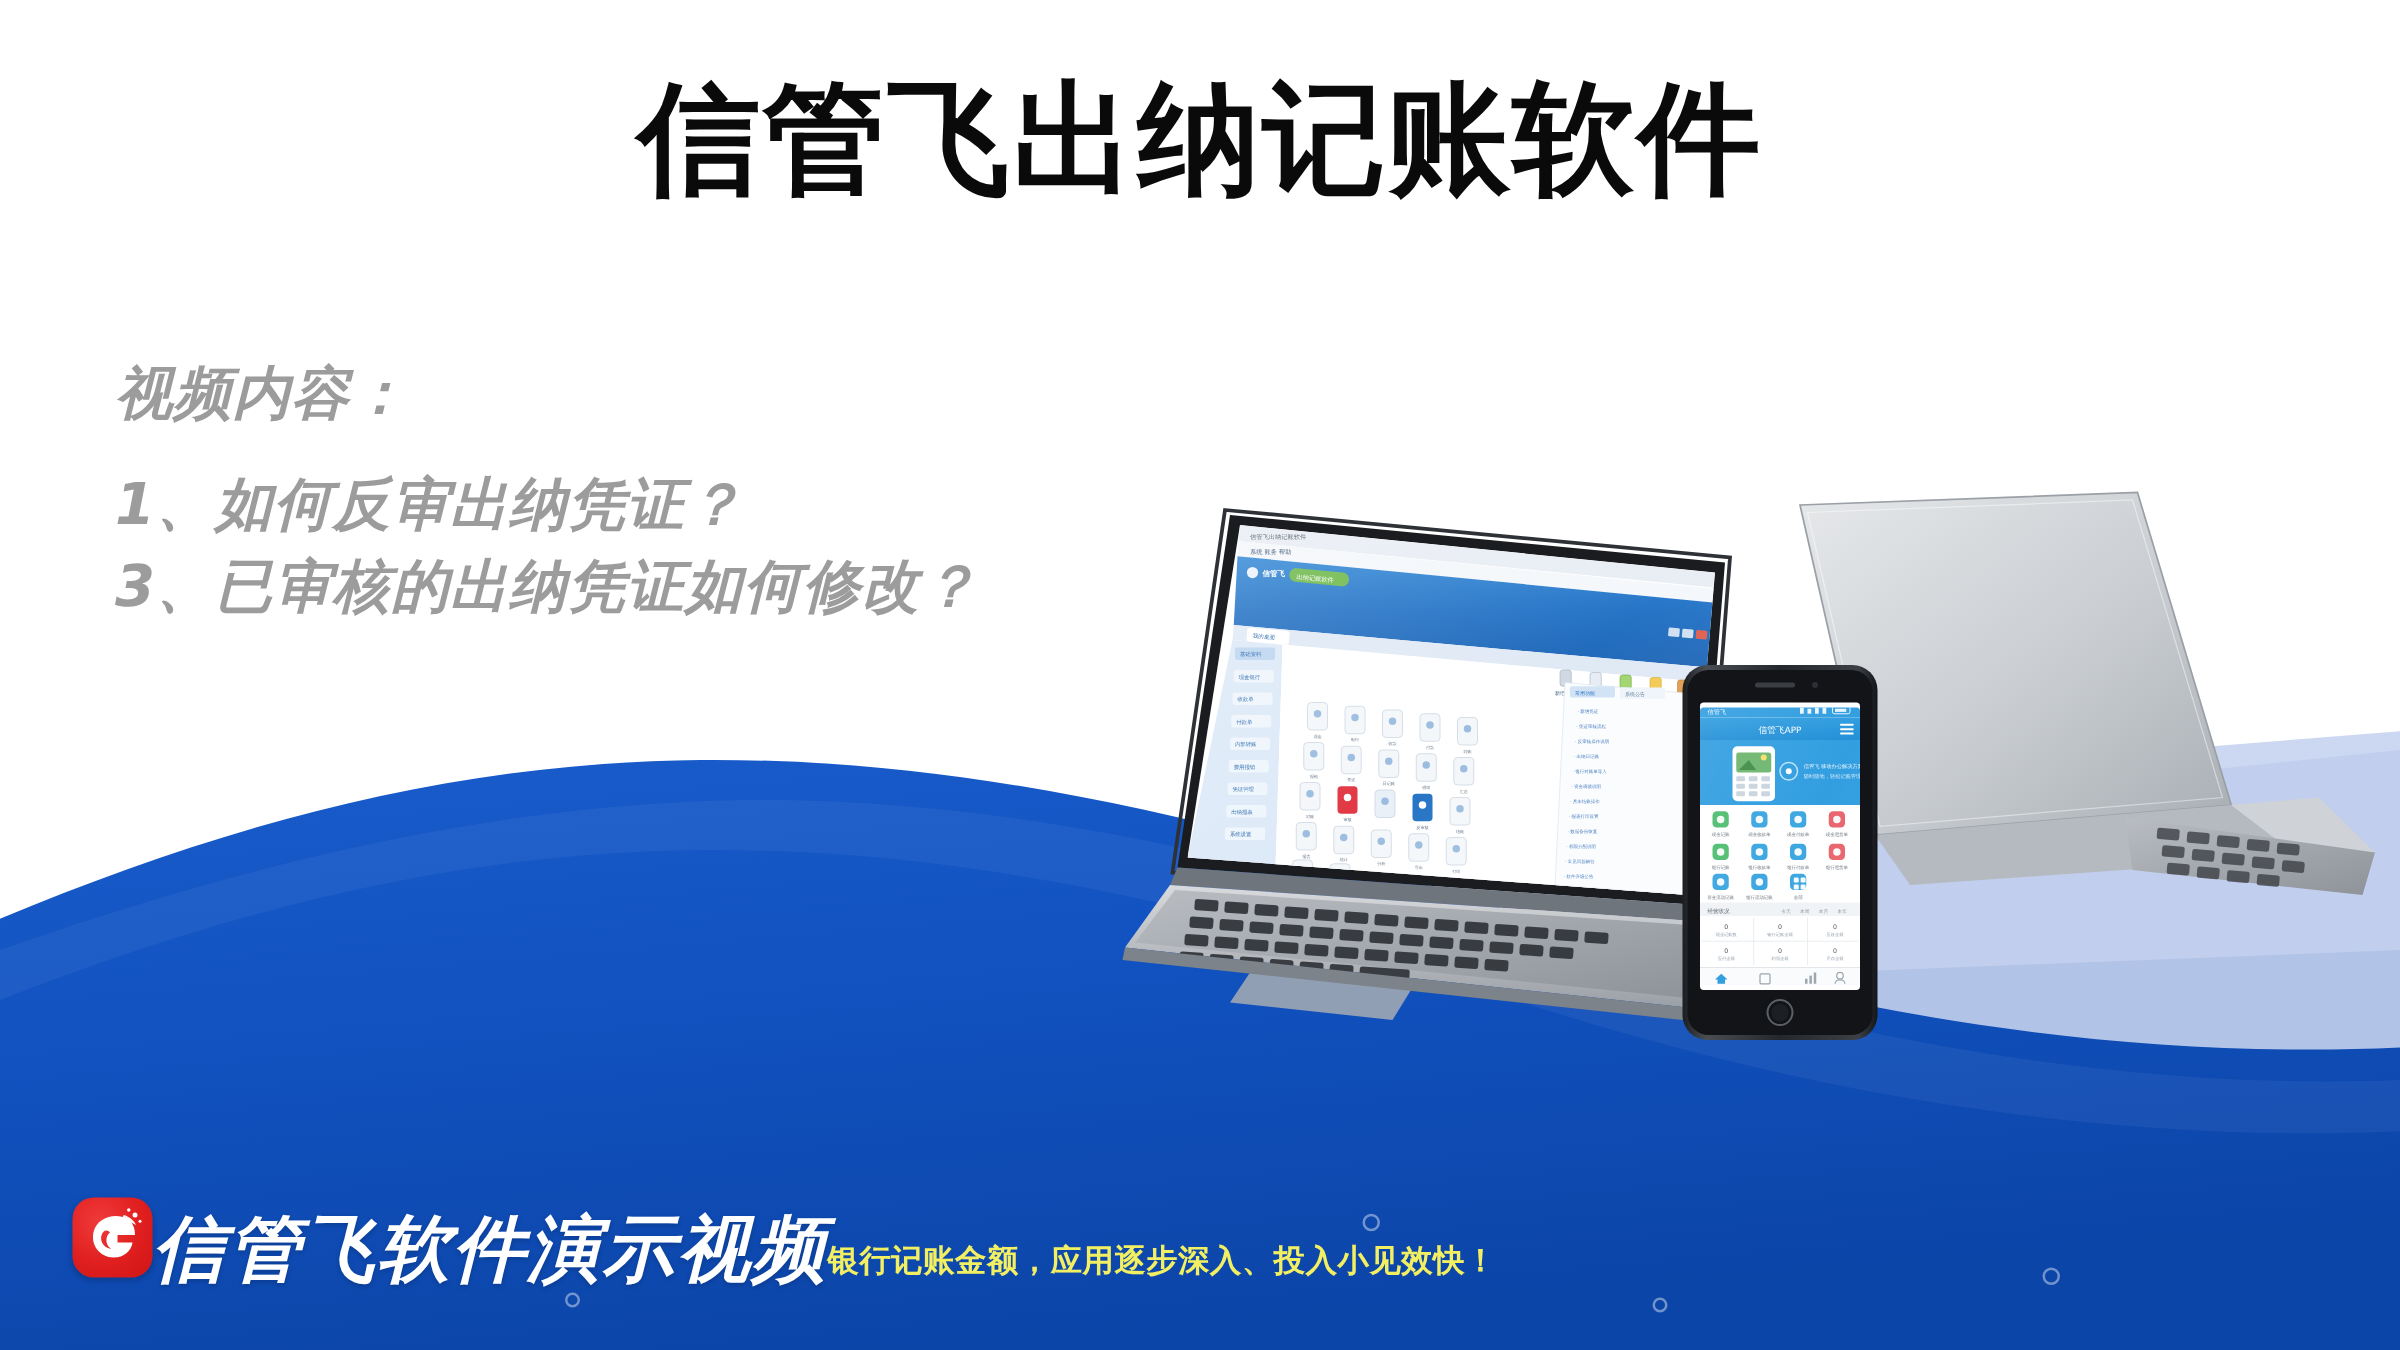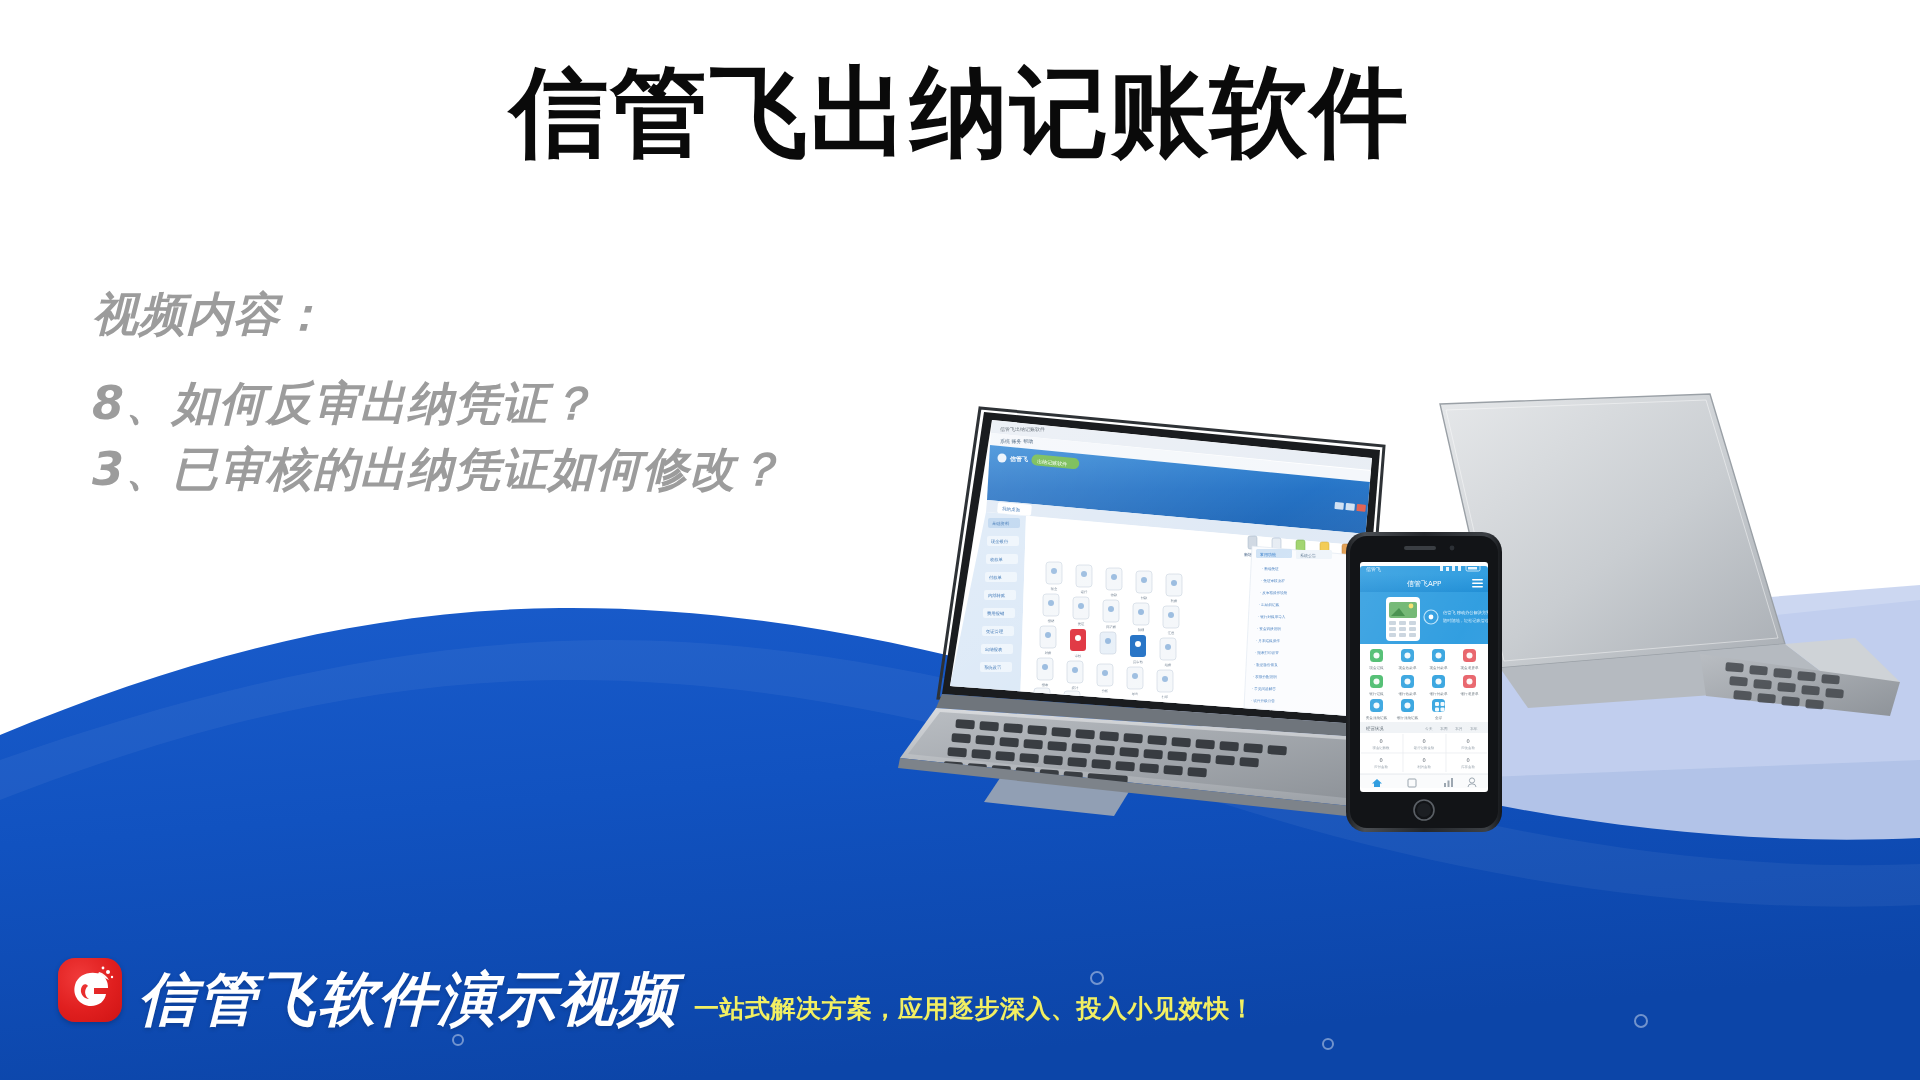--- a/index.html
+++ b/index.html
@@ -36,21 +36,21 @@
   .content .lead{display:block;margin-bottom:24px;}
   .content .item{display:block;white-space:nowrap;}
 
   
   .devices{position:absolute;left:880px;top:386px;width:1040px;height:560px;z-index:5;}
   .devices svg{display:block;}
 
   
   .footer{
     position:absolute;left:58px;bottom:52px;z-index:8;
-    display:flex;align-items:flex-end;gap:16px;
+    display:flex;align-items:flex-end;
   }
   .logo-mark{
     width:64px;height:64px;border-radius:17px;
     background:radial-gradient(circle at 34% 30%,#f03a3a 0%,#e01f1f 55%,#cf1414 100%);
     position:relative;flex:0 0 auto;margin-bottom:6px;
     box-shadow:0 2px 5px rgba(0,0,0,.22);
   }
   .logo-mark svg{position:absolute;left:0;top:0;}
   .brand{
     color:#ffffff;font-weight:bold;font-style:italic;
@@ -107,21 +107,21 @@
                L1920,905 C 1700,915 1470,880 1250,812
                C 1020,740 800,678 560,680
                C 360,682 180,730 0,800 Z" fill="#ffffff" opacity="0.05"></path>
     </svg>
   </div>
 
   <div class="title">信管飞出纳记账软件</div>
 
   <div class="content">
     <span class="lead">视频内容：</span>
-    <span class="item">8、如何反审出纳凭证？</span>
+    <span class="item">1、如何反审出纳凭证？</span>
     <span class="item">3、已审核的出纳凭证如何修改？</span>
   </div>
 
   <div class="devices">
     <svg width="1040" height="560" viewBox="0 0 1040 560" xmlns="http://www.w3.org/2000/svg">
       <defs>
         <linearGradient id="lidBack" x1="0" y1="0" x2="1" y2="1">
           <stop offset="0%" stop-color="#e6e8ea"></stop>
           <stop offset="55%" stop-color="#c9cdd1"></stop>
           <stop offset="100%" stop-color="#a9aeb4"></stop>
@@ -607,16 +607,16 @@
         <path d="M44 17 C34 12 20 16 17 27 C14 38 22 48 33 48 C41 48 47 43 48 36 L36 36 L36 30 L50 30
                  C50 24 48 20 44 17 Z
                  M30 28 C26 31 26 38 31 41 C27 41 22 37 23 31 C24 26 28 25 30 28 Z" fill="#ffffff"></path>
         <path d="M41 14 C45 15 49 18 51 22 C47 20 43 18 39 18 Z" fill="#ffffff" opacity="0.95"></path>
         <circle cx="50" cy="14" r="2" fill="#ffffff"></circle>
         <circle cx="45" cy="10" r="1.4" fill="#ffffff"></circle>
         <circle cx="54" cy="19" r="1.2" fill="#ffffff"></circle>
       </svg>
     </div>
     <div class="brand">信管飞软件演示视频</div>
-    <div class="tagline">一站式解决方案，应用逐步深入、投入小见效快！</div>
+    <div class="tagline">银行记账金额，应用逐步深入、投入小见效快！</div>
   </div>
 
 </div>
 
 </body></html>

